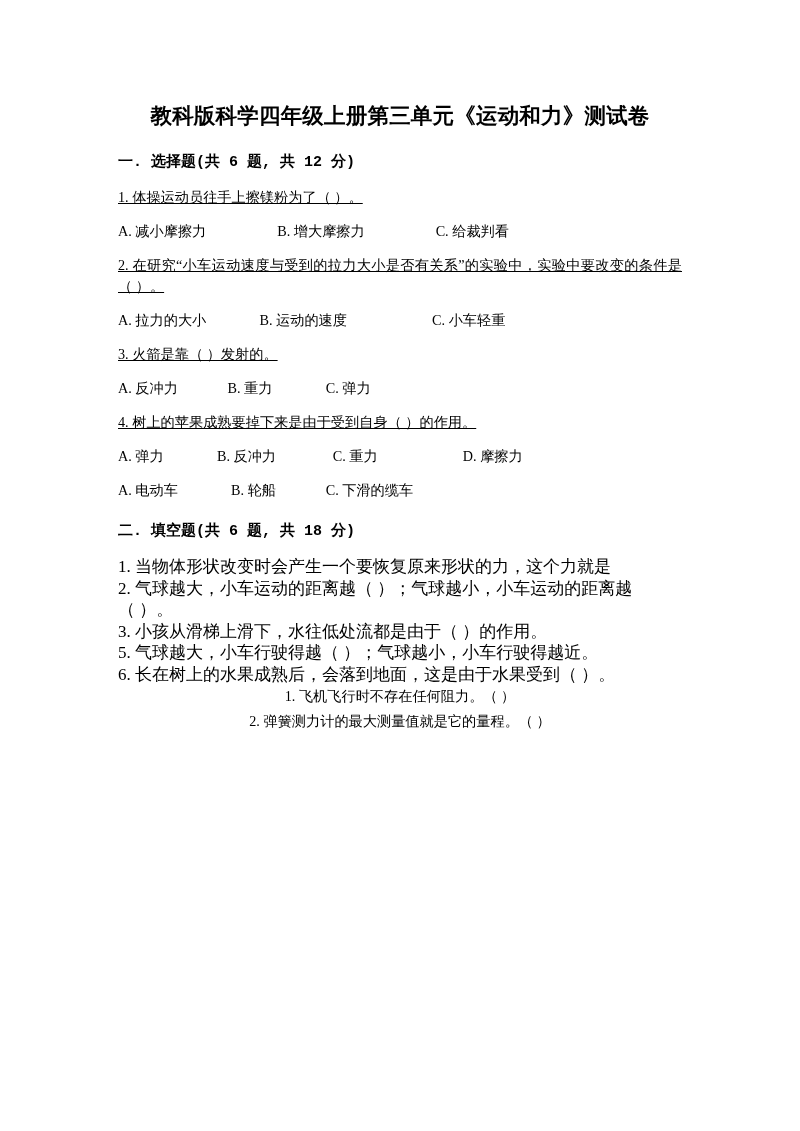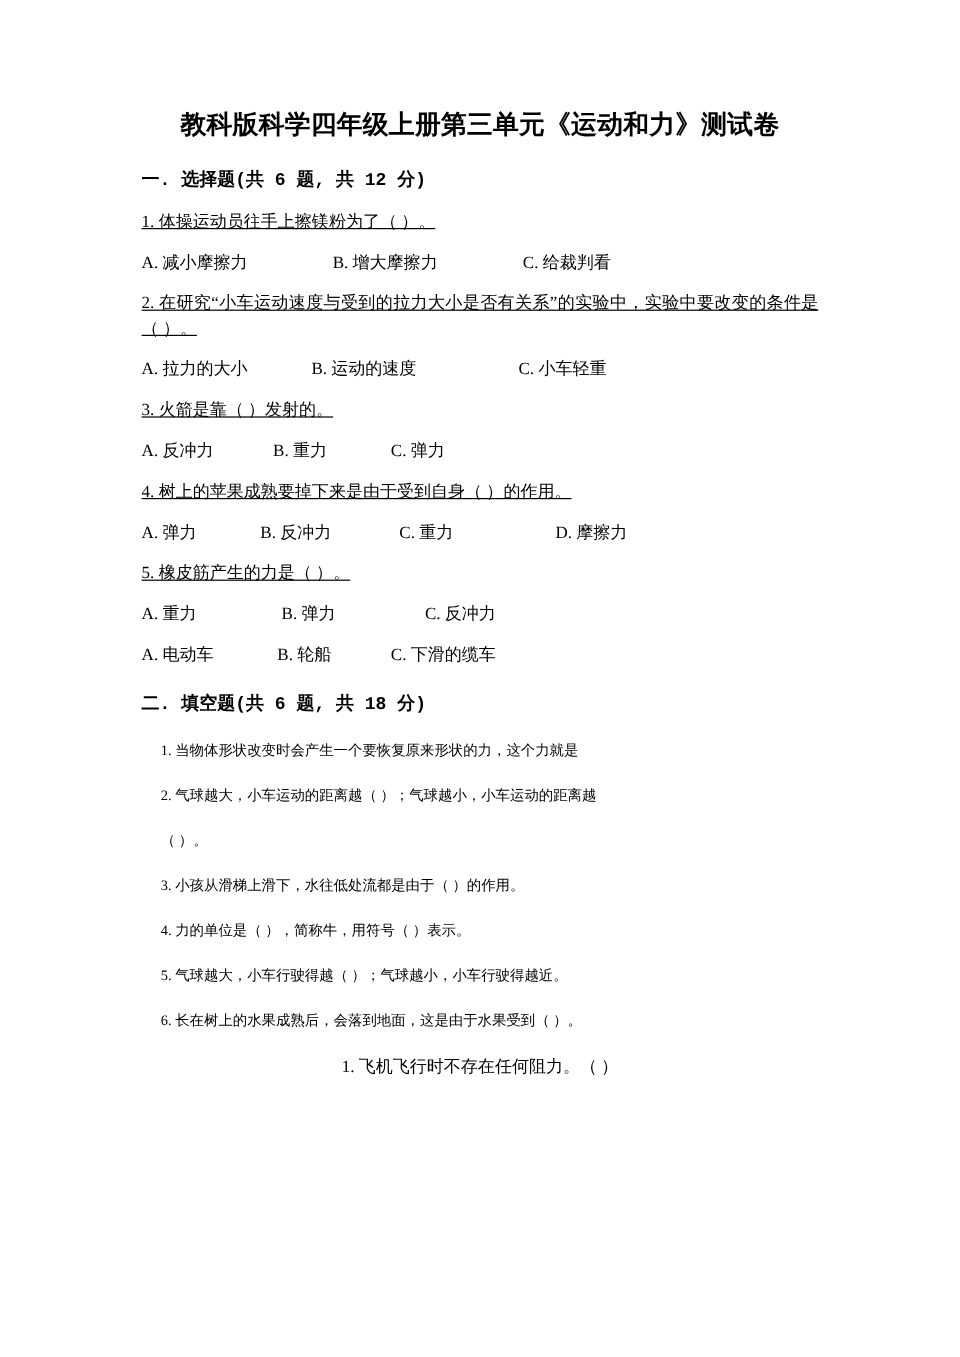--- a/index.html
+++ b/index.html
@@ -19,21 +19,21 @@
     height: 1131px;
     box-sizing: border-box;
     padding: 88px 118px 40px 118px;
   }
   .doc-title {
     font-family: "Liberation Serif", "DejaVu Serif", serif;
     font-weight: bold;
     font-size: 21.5px;
     line-height: 32px;
     text-align: center;
-    margin: 0 0 18px 0;
+    margin: 12px 0 18px 0;
     letter-spacing: 0.2px;
   }
   .section-heading {
     font-weight: bold;
     font-size: 15px;
     line-height: 22px;
     margin: 20px 0 13px 0;
     font-family: Liberation Mono, monospace;
   }
   .q {
@@ -44,23 +44,23 @@
     text-decoration: underline;
   }
   .opts {
     font-size: 14.2px;
     line-height: 21px;
     margin: 0 0 13px 0;
     display: block;
     white-space: pre;
   }
   .fill-line {
-    font-size: 12px;
+    font-size: 17px;
     line-height: 21.5px;
-    margin: 16px;
+    margin: 0;
     text-align: justify;
   }
   .fill-block {
     margin-bottom: 0;
   }
   .tf-line {
     font-size: 14.2px;
     line-height: 22px;
     margin: 0 0 3px 0;
     text-align: center;
@@ -91,39 +91,35 @@
   <div class="group">
     <p class="q">3. 火箭是靠（        ）发射的。</p>
     <p class="opts">A. 反冲力              B. 重力               C. 弹力</p>
   </div>
 
   <div class="group">
     <p class="q">4. 树上的苹果成熟要掉下来是由于受到自身（        ）的作用。</p>
     <p class="opts">A. 弹力               B. 反冲力                C. 重力                        D. 摩擦力</p>
   </div>
 
-  <div class="group">
-    <p class="q">5. 橡皮筋产生的力是（        ）。</p>
-    <p class="opts">A. 重力                    B. 弹力                     C. 反冲力</p>
-  </div>
 
   <div class="group">
     <p class="opts">A. 电动车               B. 轮船              C. 下滑的缆车</p>
   </div>
 
   <div class="section-heading">二. 填空题(共 6 题, 共 18 分)</div>
 
   <div class="fill-block">
     <p class="fill-line">1. 当物体形状改变时会产生一个要恢复原来形状的力，这个力就是</p>
     <p class="fill-line">2. 气球越大，小车运动的距离越（                ）；气球越小，小车运动的距离越</p>
     <p class="fill-line">（        ）。</p>
     <p class="fill-line">3. 小孩从滑梯上滑下，水往低处流都是由于（               ）的作用。</p>
-    <p class="fill-line">4. 力的单位是（                   ），简称牛，用符号（               ）表示。</p>
     <p class="fill-line">5. 气球越大，小车行驶得越（                ）；气球越小，小车行驶得越近。</p>
     <p class="fill-line">6. 长在树上的水果成熟后，会落到地面，这是由于水果受到（                ）。</p>
   </div>
 
 
   <div>
     <p class="tf-line">1. 飞机飞行时不存在任何阻力。（        ）</p>
+    <p class="tf-line">2. 弹簧测力计的最大测量值就是它的量程。（        ）</p>
   </div>
 
 </div>
 
 </body></html>

